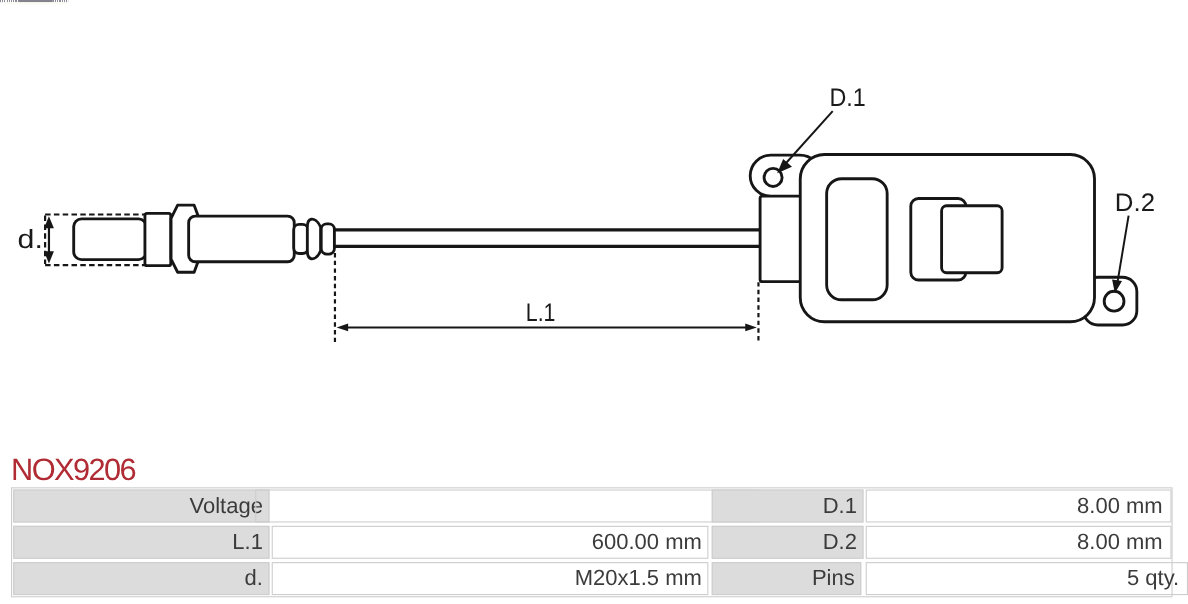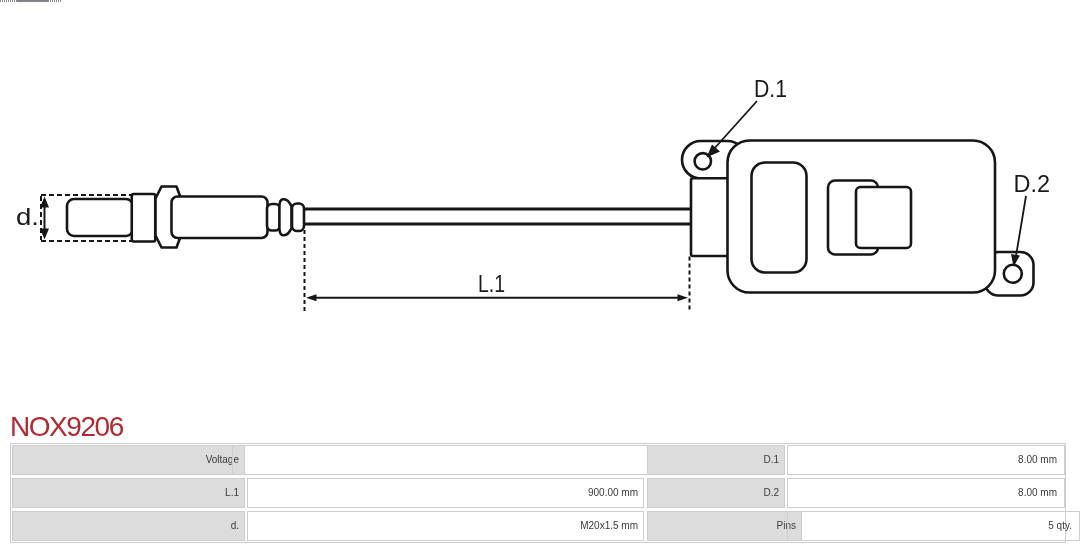--- a/index.html
+++ b/index.html
@@ -2,21 +2,21 @@
 <html><head><meta charset="utf-8">
 <style>
 html,body{margin:0;padding:0;background:#fff;width:1080px;height:549px;overflow:hidden}
 body{font-family:"Liberation Sans",sans-serif;-webkit-font-smoothing:antialiased}
 #diag{position:absolute;left:0;top:0}
 #logo1{position:absolute;left:0;top:0;width:62px;height:2px;background:repeating-linear-gradient(90deg,#8e8e9a 0 1px,#fdfdfd 1px 2px)}
 #logo2{position:absolute;left:17px;top:0;width:31px;height:2px;background:#83838d}
 #logo3{position:absolute;left:4px;top:2px;width:56px;height:2px;background:#fbfaf3}
 #code{position:absolute;left:10px;top:415px;font-size:28px;letter-spacing:-1.45px;color:#b02b33;line-height:23px}
 #frame{position:absolute;left:10px;top:443px;width:1054px;height:98px;border:1px solid #cdcdcd}
-.cell{position:absolute;box-sizing:border-box;border:1px solid #cdcdcd;height:30px;font-size:10px;color:#3b3b3b;text-align:right;padding-right:7px;line-height:28px;white-space:nowrap}
+.cell{position:absolute;box-sizing:border-box;border:1px solid #cdcdcd;height:30px;font-size:20px;color:#3b3b3b;text-align:right;padding-right:7px;line-height:28px;white-space:nowrap}
 .g{background:#dcdcdc}
 </style></head>
 <body>
 <div id="logo1"></div>
 <div id="logo2"></div>
 <div id="logo3"></div>
 <svg id="diag" width="1080" height="412" viewBox="0 0 1080 412">
 <g fill="none" stroke="#161616" stroke-width="2.6" stroke-linejoin="round">
 
   <g stroke-width="2" stroke-dasharray="5 3">
@@ -75,19 +75,19 @@
   <text x="478" y="291.5" font-size="23" textLength="27" lengthAdjust="spacingAndGlyphs">L.1</text>
 </g>
 </svg>
 <div id="code">NOX9206</div>
 <div id="frame"></div>
 <div class="cell g" style="left:12px;top:445px;width:233px;padding-right:5px">Voltage</div>
 <div class="cell" style="left:232px;top:445px;width:458px;padding-right:0">12 V</div>
 <div class="cell g" style="left:647px;top:445px;width:138px;padding-right:5px">D.1</div>
 <div class="cell" style="left:787px;top:445px;width:278px">8.00 mm</div>
 <div class="cell g" style="left:12px;top:478px;width:233px;padding-right:5px">L.1</div>
-<div class="cell" style="left:247px;top:478px;width:397px;padding-right:5px">900.00 mm</div>
+<div class="cell" style="left:247px;top:478px;width:397px;padding-right:5px">600.00 mm</div>
 <div class="cell g" style="left:647px;top:478px;width:138px;padding-right:5px">D.2</div>
 <div class="cell" style="left:787px;top:478px;width:278px">8.00 mm</div>
 <div class="cell g" style="left:12px;top:511px;width:233px;padding-right:5px">d.</div>
 <div class="cell" style="left:247px;top:511px;width:397px;padding-right:5px">M20x1.5 mm</div>
-<div class="cell g" style="left:647px;top:511px;width:155px;padding-right:5px">Pins</div>
+<div class="cell g" style="left:647px;top:511px;width:136px;padding-right:5px">Pins</div>
 <div class="cell" style="left:787px;top:511px;width:293px">5 qty.</div>
 
 </body></html>

